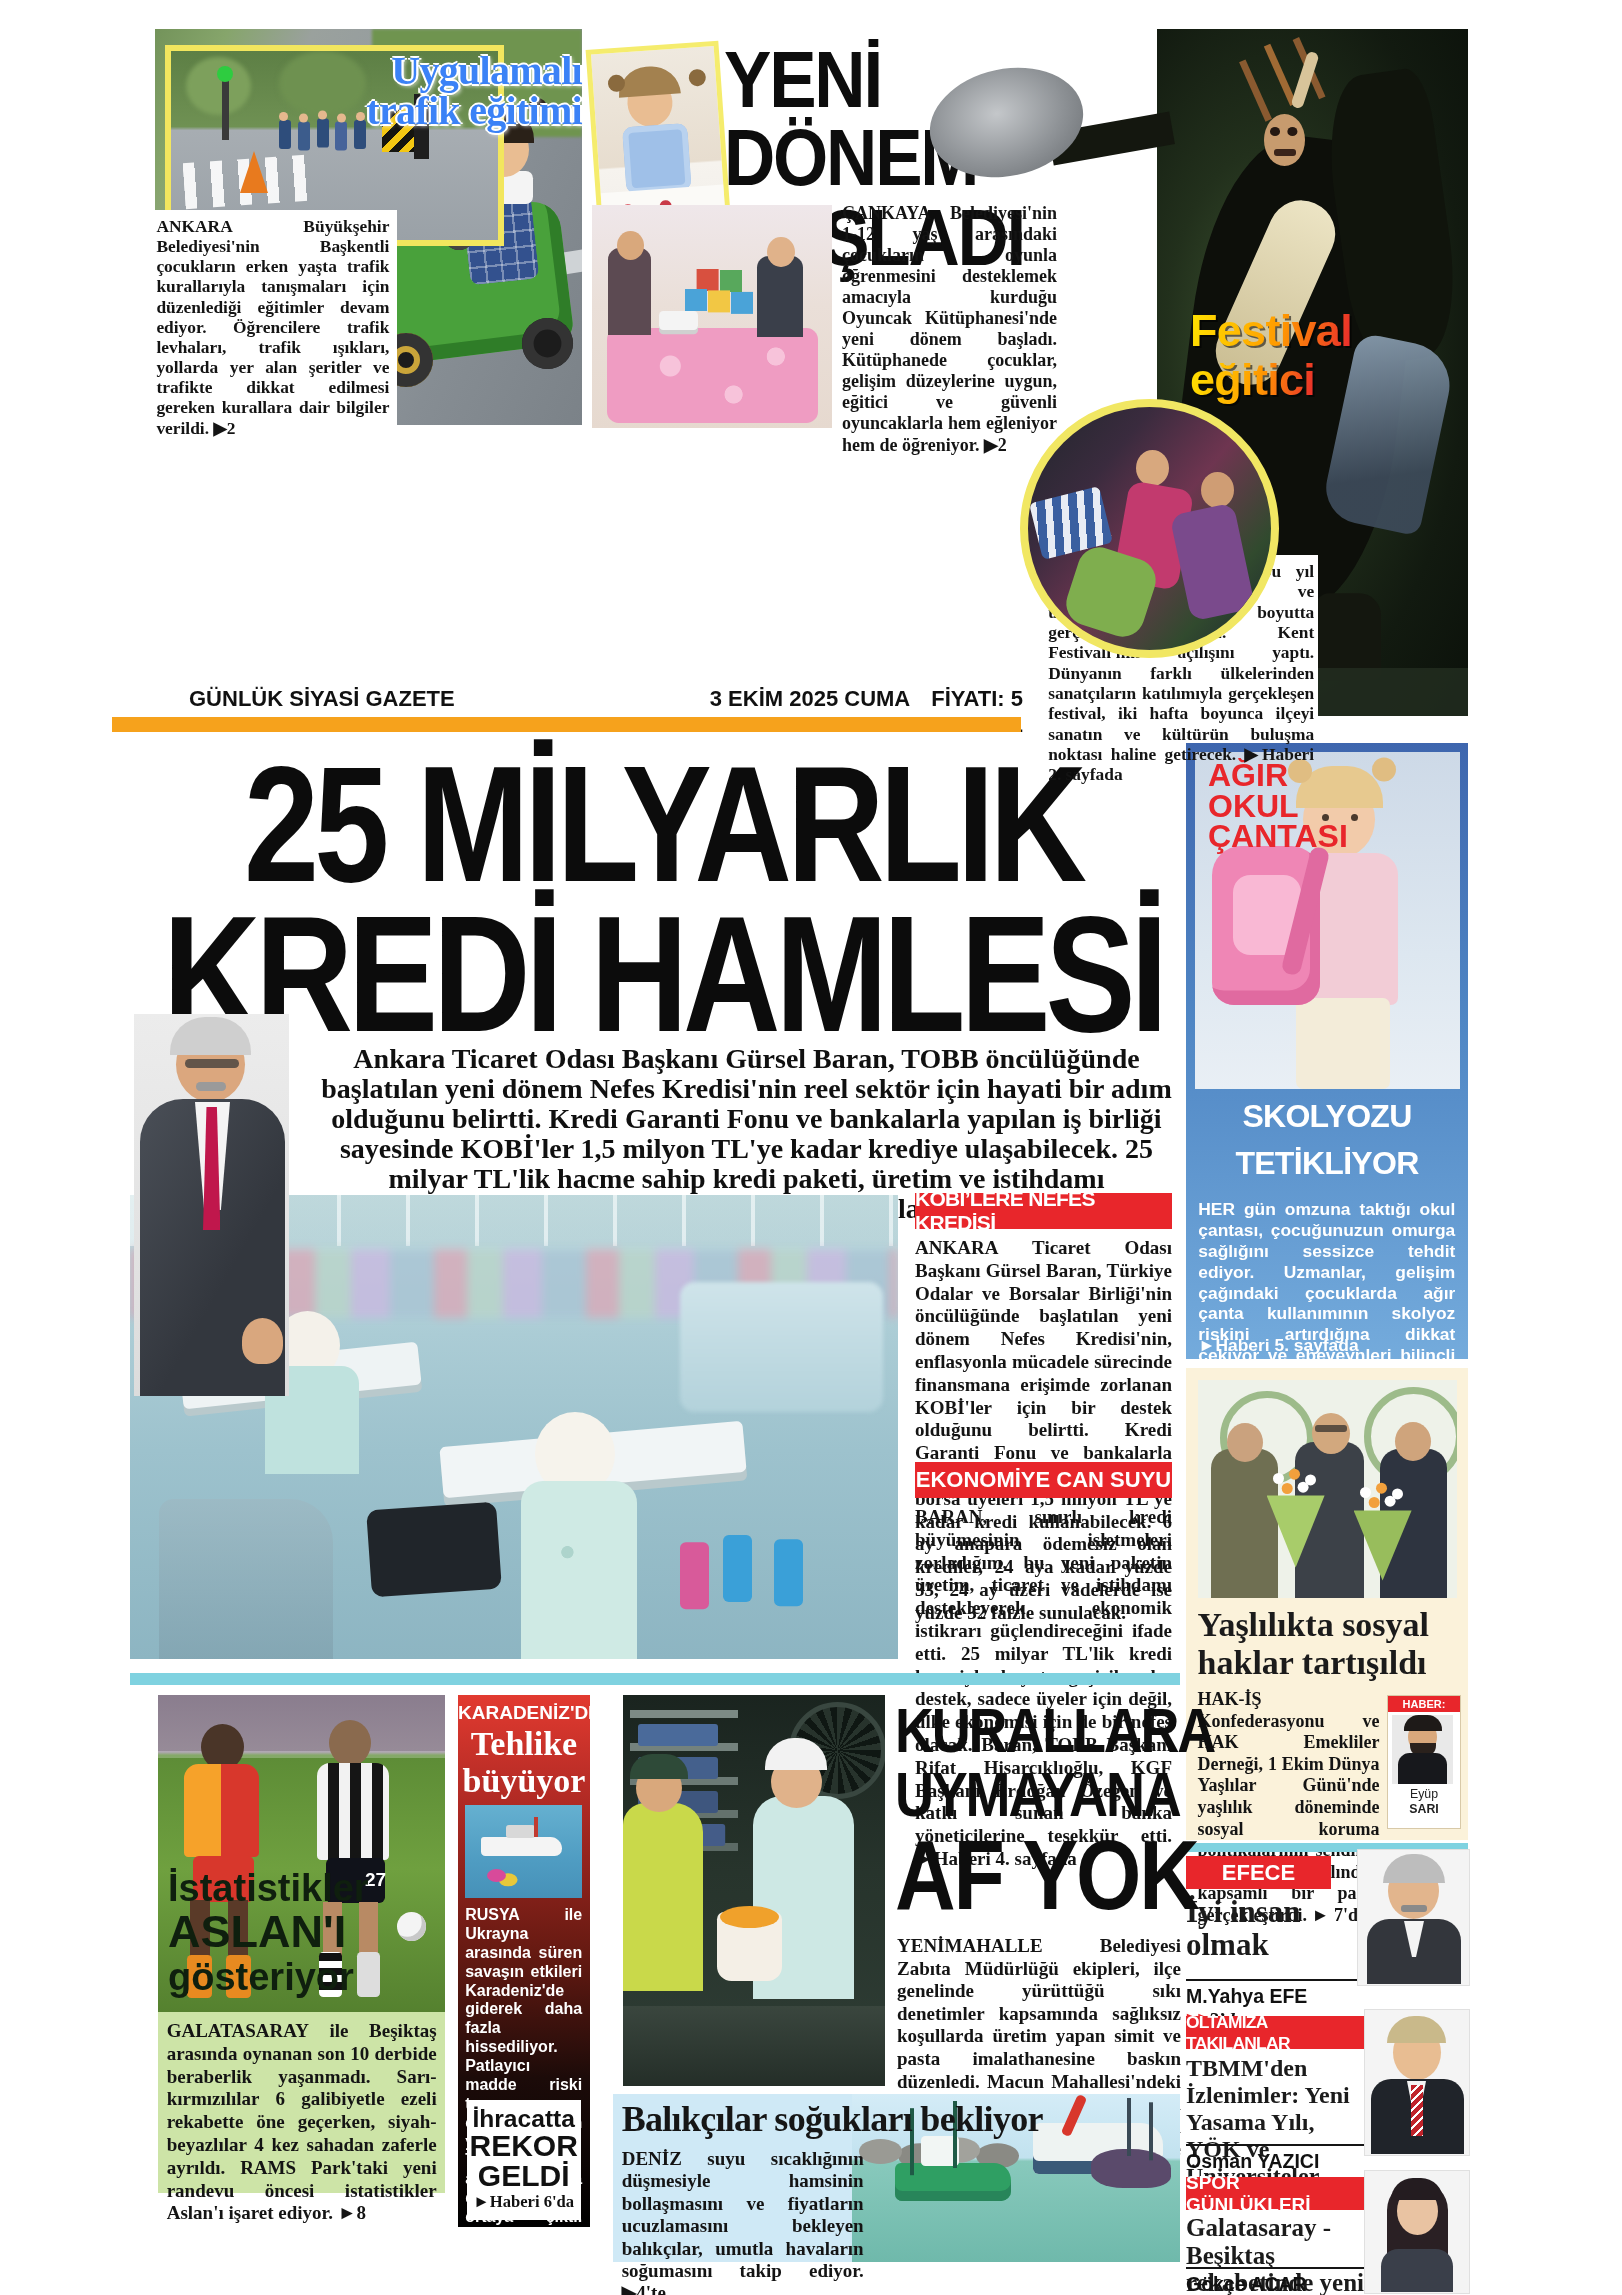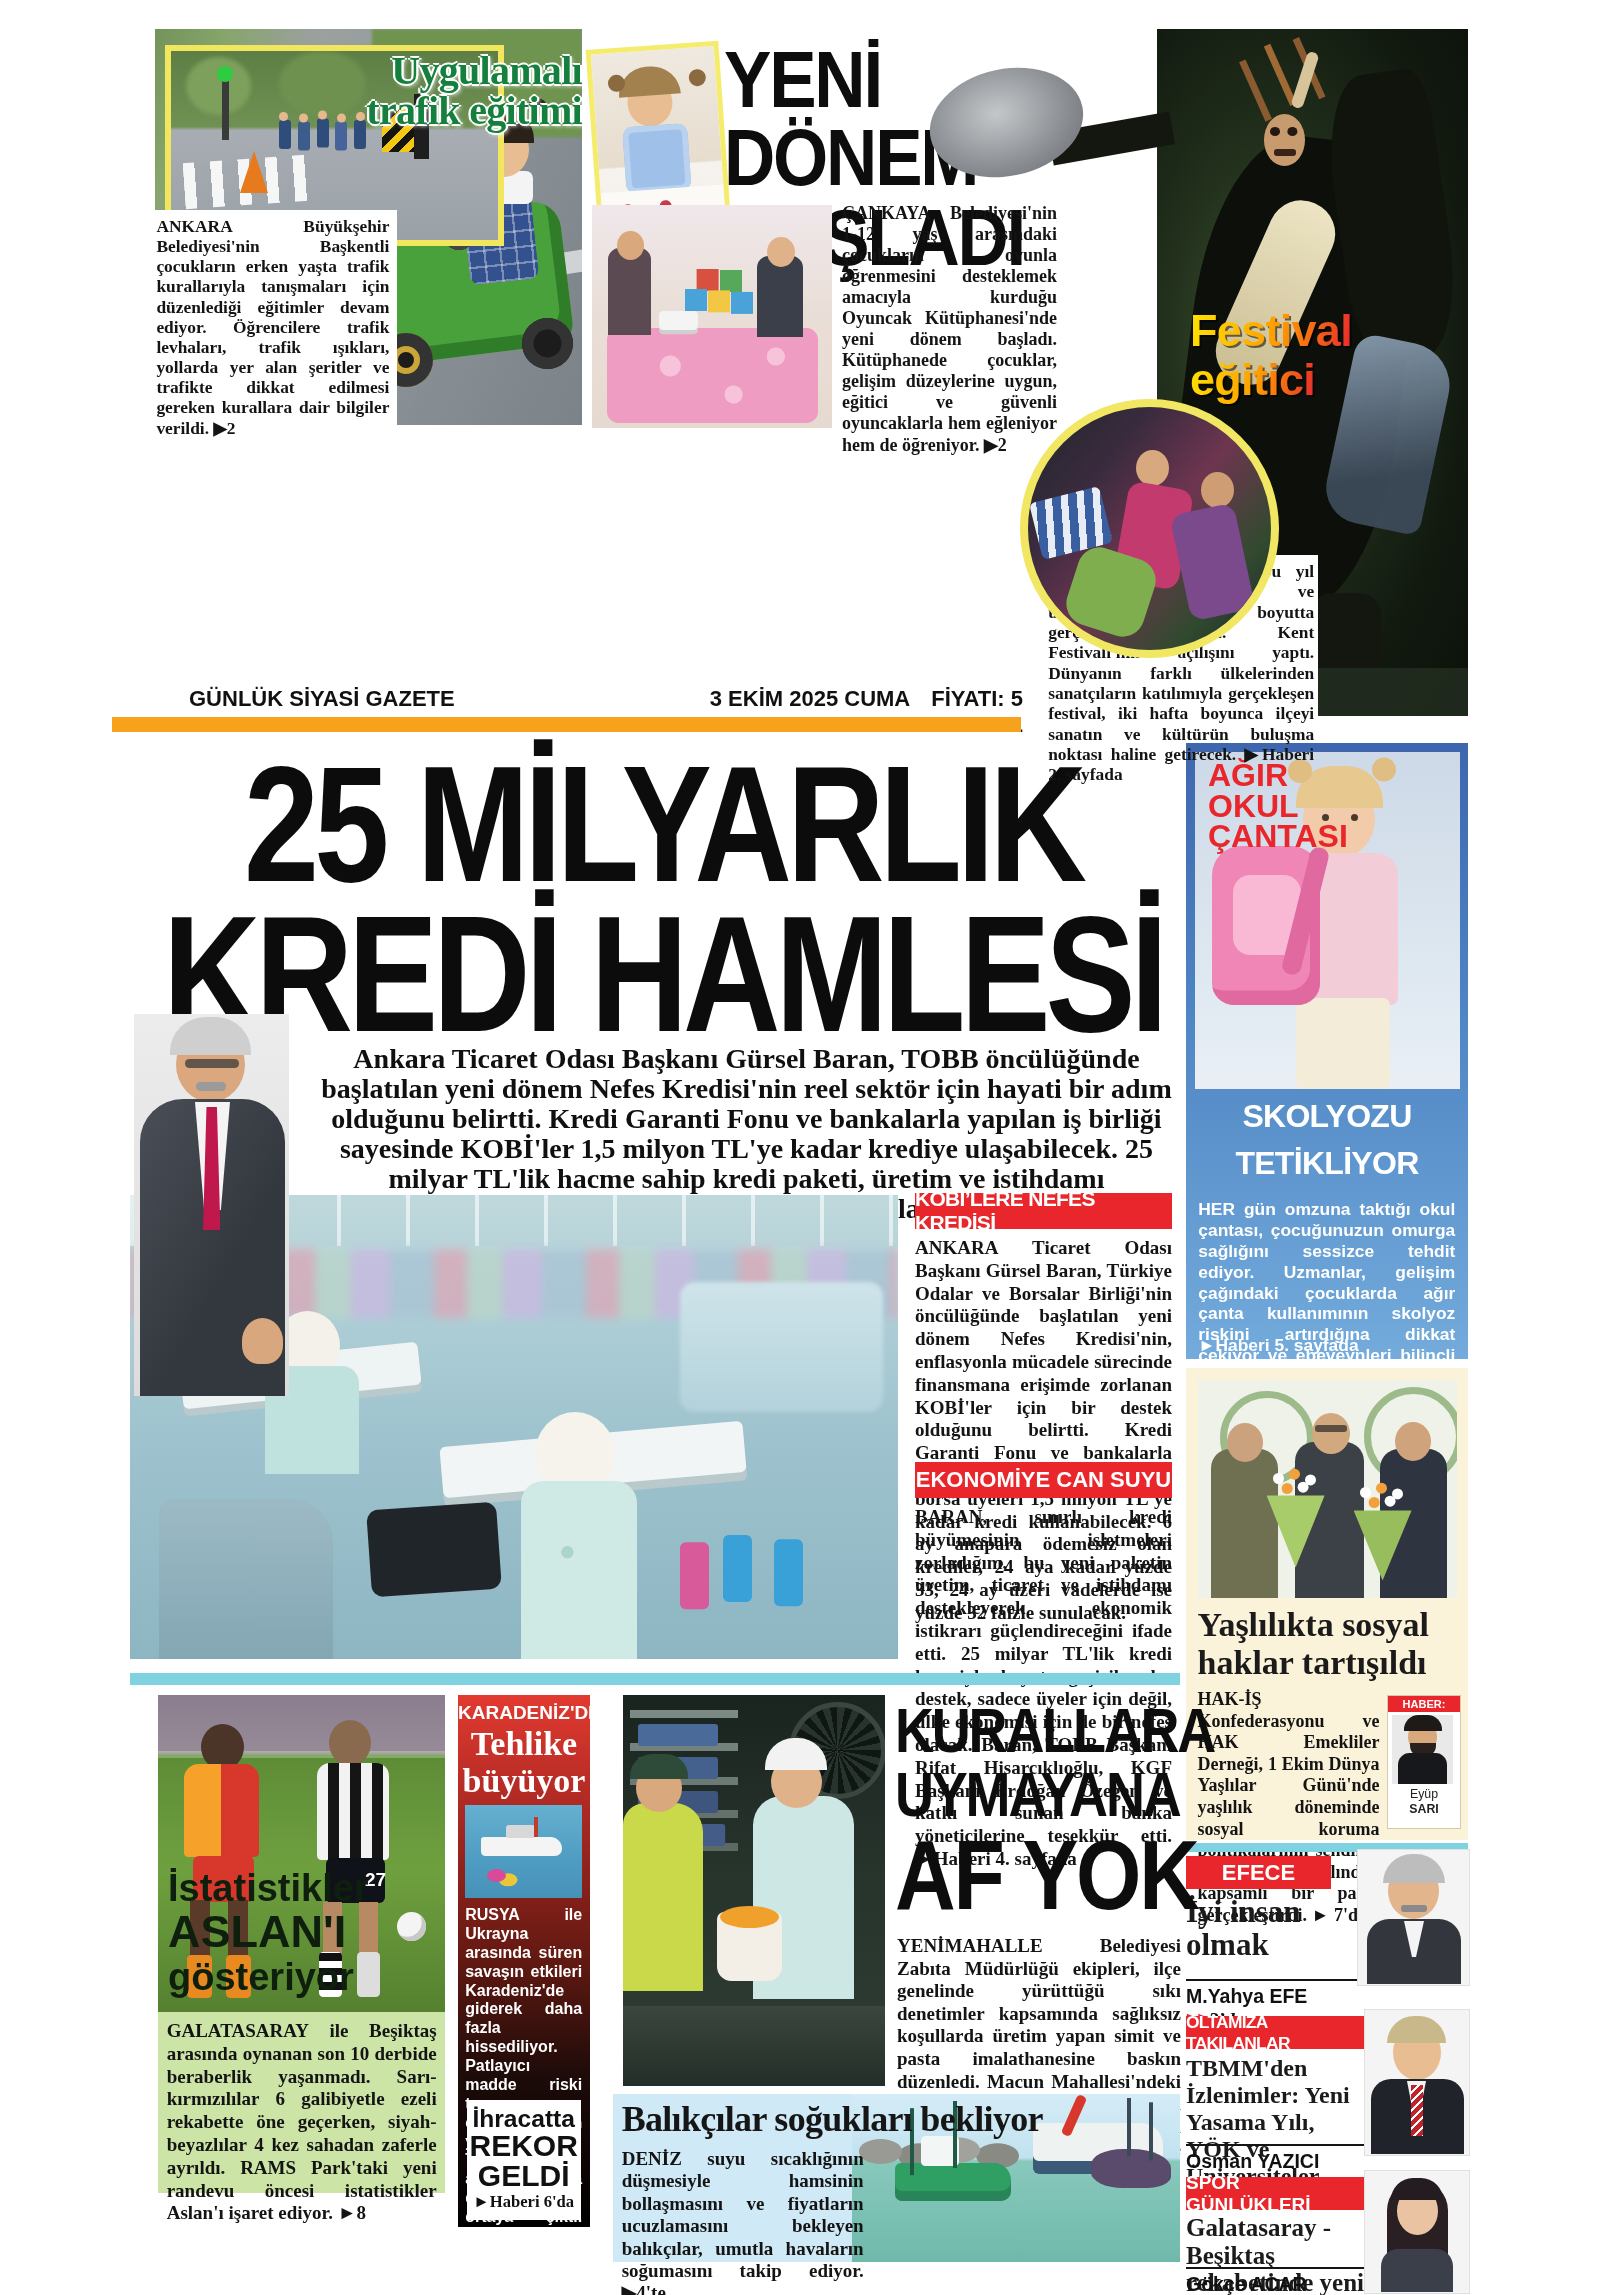--- a/index.html
+++ b/index.html
@@ -15,21 +15,21 @@
   .rb{background:#e8262b;color:#fff;font-family:"Liberation Sans",sans-serif;font-weight:700;
       display:flex;align-items:center;justify-content:center;}
   .bighl{font-family:"Liberation Sans",sans-serif;font-weight:900;color:#0d0d0d;}
   
   #blockA{left:155px;top:29px;width:427px;height:396px;}
   #a-bg{left:0;top:0;width:100%;height:100%;
     background:linear-gradient(115deg,#73935a 0%,#86a56b 12%,#9aa19d 26%,#949ba0 48%,#868d93 72%,#7b8288 100%);}
   #a-inset{left:10px;top:16px;width:327px;height:189px;border:6.5px solid #f2e65e;background:
     linear-gradient(180deg,#5d7f45 0%,#6f9153 40%,#a7adb2 42%,#9aa1a7 100%);}
   #a-head{left:181px;top:22px;width:246px;text-align:right;font-size:40px;line-height:1.0;
-    font-family:"Liberation Serif",serif;font-weight:900;color:#15803d;letter-spacing:-0.7px;
+    font-family:"Liberation Serif",serif;font-weight:900;color:#3b82f6;letter-spacing:-0.7px;
     text-shadow:2.2px 0 0 #fff,-2.2px 0 0 #fff,0 2.2px 0 #fff,0 -2.2px 0 #fff,2.2px 2.2px 4.3px rgba(255,255,255,.9);z-index:3;}
   #a-text{left:0;top:181px;width:233px;height:216px;background:#ffffff;padding:5.8px 7.2px 0 1.4px;
     font-size:17.4px;line-height:1.16;z-index:2;}
   
   #blockB{left:592px;top:29px;width:464px;height:399px;}
   #b-child{left:1.4px;top:16px;width:123px;height:207px;border:5.8px solid #f5ec6d;background:
     linear-gradient(180deg,#efe9df 0%,#e7ddcf 55%,#f6f3ee 56%,#efece7 100%);transform:rotate(-4deg);}
   #b-head{left:132px;top:11.6px;width:340px;font-size:71px;line-height:.99;letter-spacing:-2.2px;
     transform:scaleY(1.12);transform-origin:left top;}
   #b-playroom{left:0;top:176px;width:240px;height:223px;background:linear-gradient(180deg,#efe7ea 0%,#eadfd8 45%,#e6d9cf 100%);}

